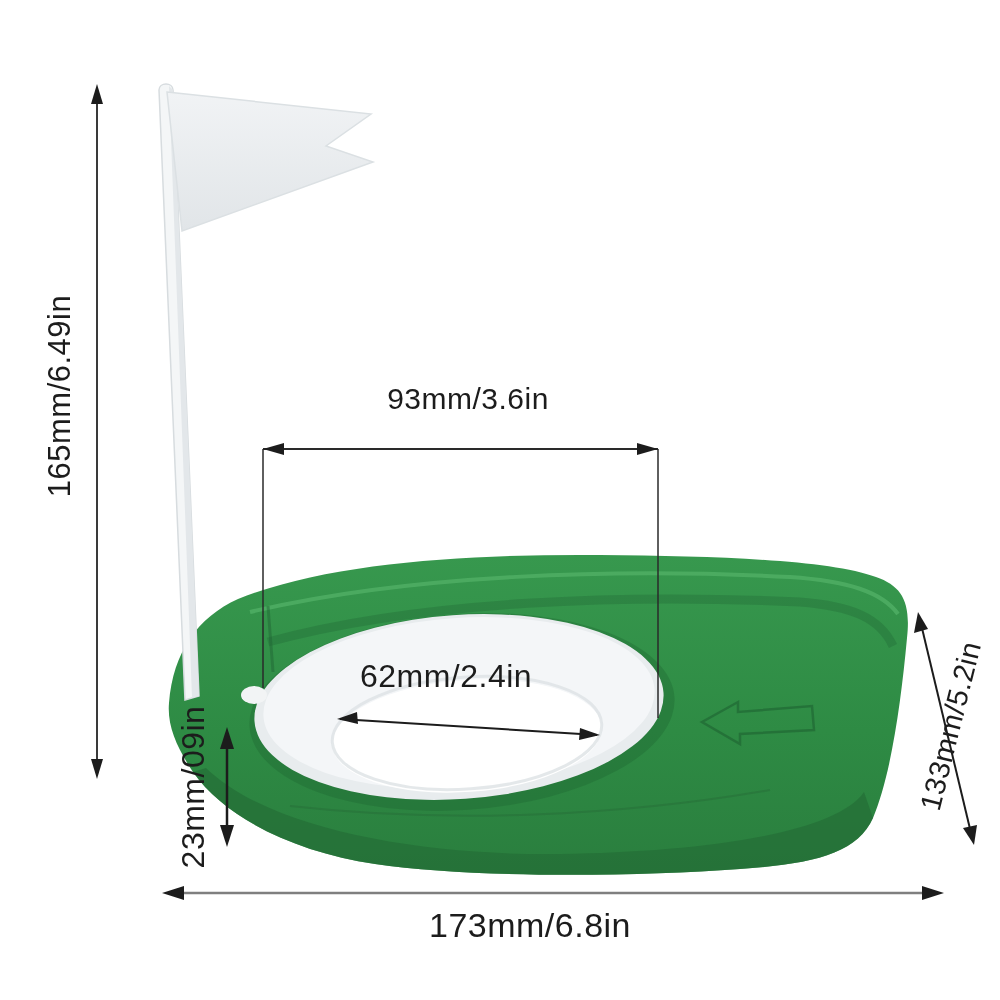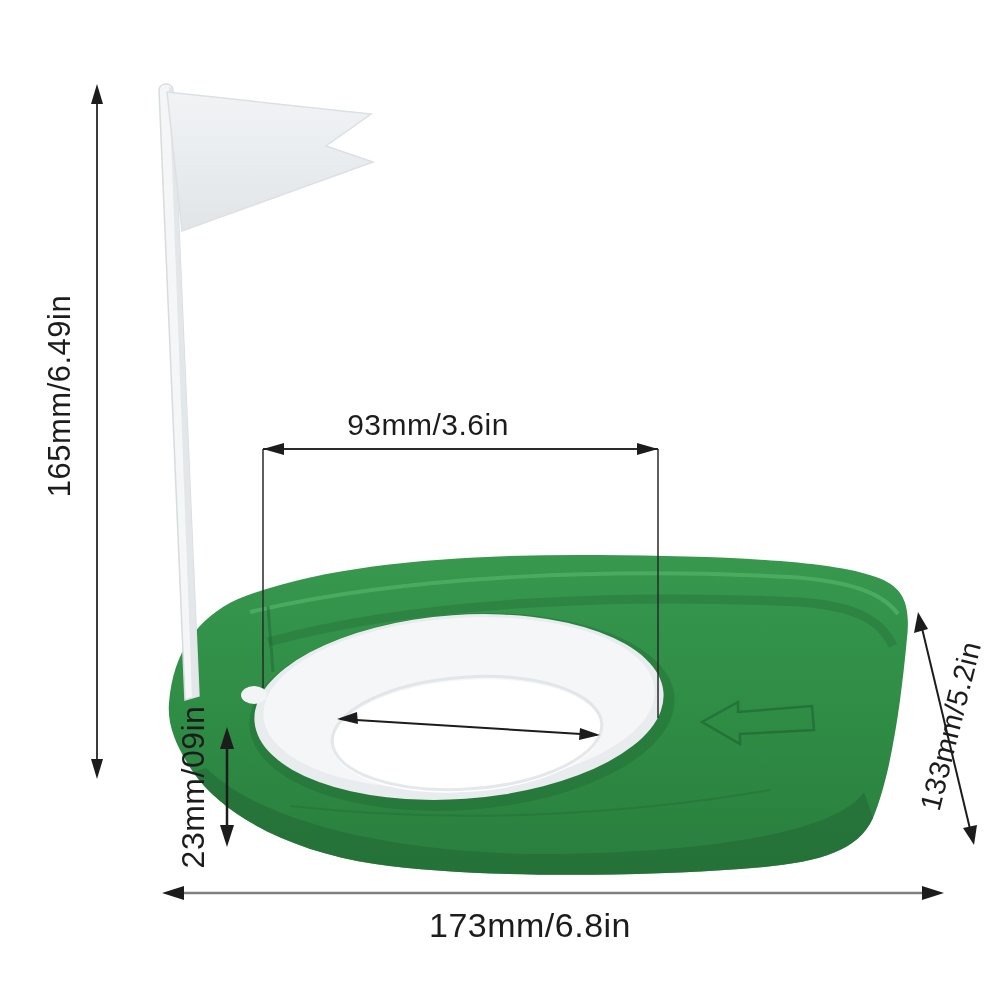--- a/index.html
+++ b/index.html
@@ -8,21 +8,21 @@
     position:relative;width:1000px;height:1000px;background:#ffffff;overflow:hidden;
   }
   .scene-svg{position:absolute;left:0;top:0;width:1000px;height:1000px;}
   .dim-label{
     position:absolute;color:#1c1c1c;white-space:nowrap;
     font-family:"Liberation Sans", sans-serif;
     transform:translate(-50%,-50%);
     letter-spacing:0.5px;
   }
   .lbl-height{left:60px;top:396px;font-size:31px;transform:translate(-50%,-50%) rotate(-90deg);}
-  .lbl-spacing{left:428px;top:399px;font-size:30px;margin-top:26px;}
+  .lbl-spacing{left:468px;top:399px;font-size:30px;}
   .lbl-diameter{left:446px;top:676px;font-size:32px;}
   .lbl-edge{left:193px;top:787px;font-size:32px;transform:translate(-50%,-50%) rotate(-90deg);}
   .lbl-depth{left:951px;top:726px;font-size:29px;transform:translate(-50%,-50%) rotate(-76deg);}
   .lbl-width{left:490px;top:925px;font-size:34px;margin-left:40px;}
 </style>
 </head>
 <body>
 
 <div class="canvas">
 
@@ -127,17 +127,18 @@
 
     <g stroke="#7f7f7f" fill="#1c1c1c">
       <line x1="170" y1="893" x2="936" y2="893" stroke-width="2.5"></line>
       <path d="M 162,893 L 184,886 L 184,900 Z" stroke="none"></path>
       <path d="M 944,893 L 922,886 L 922,900 Z" stroke="none"></path>
     </g>
   </svg>
 
   <div class="dim-label lbl-height">165mm/6.49in</div>
   <div class="dim-label lbl-spacing">93mm/3.6in</div>
+  <div class="dim-label lbl-diameter">62mm/2.4in</div>
   <div class="dim-label lbl-edge">23mm/09in</div>
   <div class="dim-label lbl-depth">133mm/5.2in</div>
   <div class="dim-label lbl-width">173mm/6.8in</div>
 
 </div>
 
 </body></html>

